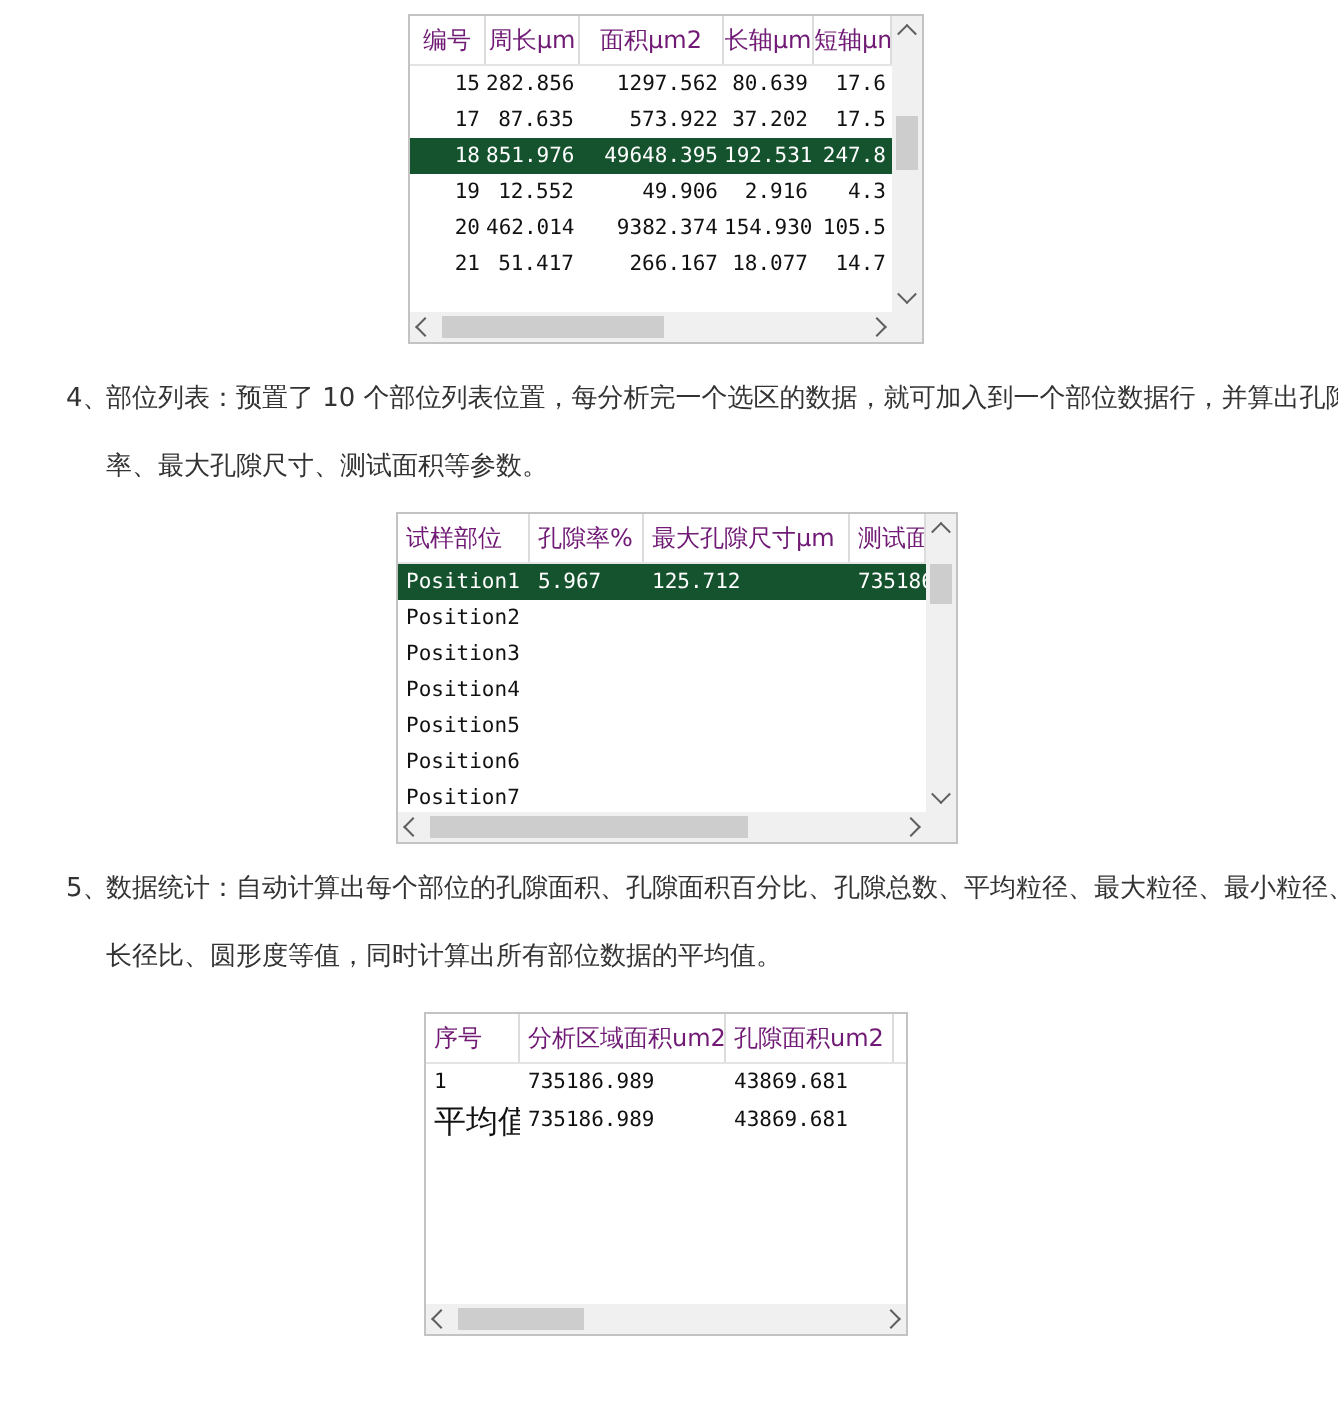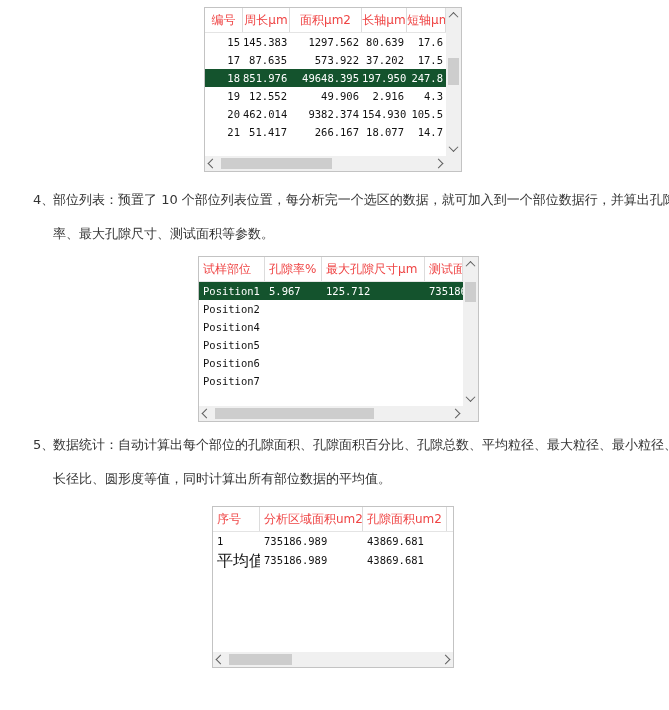--- a/index.html
+++ b/index.html
@@ -10,21 +10,21 @@
   }
   
   .para{position:absolute;left:33px;color:#333333;font-size:13px;white-space:nowrap;}
   .pline{height:34px;line-height:34px;}
   .pline .num{display:inline-block;width:20px;}
   .pline.cont{padding-left:20px;}
   
   .tbl{position:absolute;background:#ffffff;border:1px solid #c3c3c3;box-sizing:border-box;overflow:hidden;}
   .tbl .content{position:absolute;left:0;top:0;right:15px;bottom:15px;overflow:hidden;}
   .tbl.noV .content{right:0;}
-  .hdr{display:flex;height:24px;line-height:24px;font-size:12px;color:#ef4444;border-bottom:1px solid #e4e4e4;background:#ffffff;}
+  .hdr{display:flex;height:24px;line-height:24px;font-size:12px;color:#701a75;border-bottom:1px solid #e4e4e4;background:#ffffff;}
   .hdr .cell{border-right:1px solid #dcdcdc;overflow:hidden;white-space:nowrap;box-sizing:border-box;}
   .row{display:flex;height:18px;line-height:18px;font-size:10.5px;color:#111111;
        font-family:"DejaVu Sans Mono","Liberation Mono",monospace;}
   .row .cell{overflow:hidden;white-space:nowrap;box-sizing:border-box;}
   .row.sel{background:#14532d;color:#ffffff;}
   .ra{text-align:right;padding-right:3px;}
   .la{text-align:left;padding-left:4px;}
   .hc{text-align:center;}
   
   .t1 .c0{width:38px;} .t1 .c1{width:47px;} .t1 .c2{width:72px;} .t1 .c3{width:45px;} .t1 .c4{flex:1;}
@@ -56,37 +56,37 @@
   <div class="content">
     <div class="hdr">
       <div class="cell c0 hc">编号</div>
       <div class="cell c1 hc">周长µm</div>
       <div class="cell c2 hc">面积µm2</div>
       <div class="cell c3 hc">长轴µm</div>
       <div class="cell c4 hc">短轴µm</div>
     </div>
     <div class="row">
       <div class="cell c0 ra">15</div>
-      <div class="cell c1 ra">145.383</div>
+      <div class="cell c1 ra">282.856</div>
       <div class="cell c2 ra">1297.562</div>
       <div class="cell c3 ra">80.639</div>
       <div class="cell c4 ra">17.6</div>
     </div>
     <div class="row">
       <div class="cell c0 ra">17</div>
       <div class="cell c1 ra">87.635</div>
       <div class="cell c2 ra">573.922</div>
       <div class="cell c3 ra">37.202</div>
       <div class="cell c4 ra">17.5</div>
     </div>
     <div class="row sel">
       <div class="cell c0 ra">18</div>
       <div class="cell c1 ra">851.976</div>
       <div class="cell c2 ra">49648.395</div>
-      <div class="cell c3 ra">197.950</div>
+      <div class="cell c3 ra">192.531</div>
       <div class="cell c4 ra">247.8</div>
     </div>
     <div class="row">
       <div class="cell c0 ra">19</div>
       <div class="cell c1 ra">12.552</div>
       <div class="cell c2 ra">49.906</div>
       <div class="cell c3 ra">2.916</div>
       <div class="cell c4 ra">4.3</div>
     </div>
     <div class="row">
@@ -144,20 +144,26 @@
       <div class="cell c2 la">125.712</div>
       <div class="cell c3 la">735186.989</div>
     </div>
     <div class="row">
       <div class="cell c0 la">Position2</div>
       <div class="cell c1 la"></div>
       <div class="cell c2 la"></div>
       <div class="cell c3 la"></div>
     </div>
     <div class="row">
+      <div class="cell c0 la">Position3</div>
+      <div class="cell c1 la"></div>
+      <div class="cell c2 la"></div>
+      <div class="cell c3 la"></div>
+    </div>
+    <div class="row">
       <div class="cell c0 la">Position4</div>
       <div class="cell c1 la"></div>
       <div class="cell c2 la"></div>
       <div class="cell c3 la"></div>
     </div>
     <div class="row">
       <div class="cell c0 la">Position5</div>
       <div class="cell c1 la"></div>
       <div class="cell c2 la"></div>
       <div class="cell c3 la"></div>

